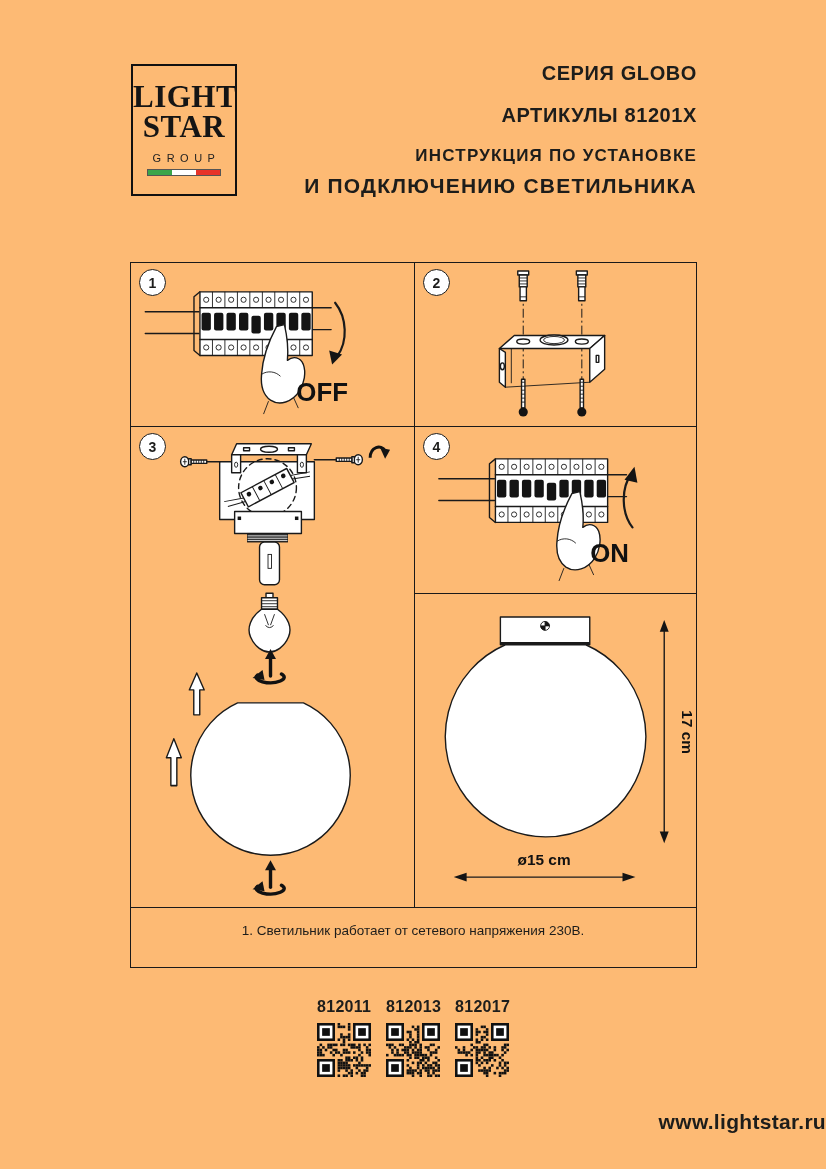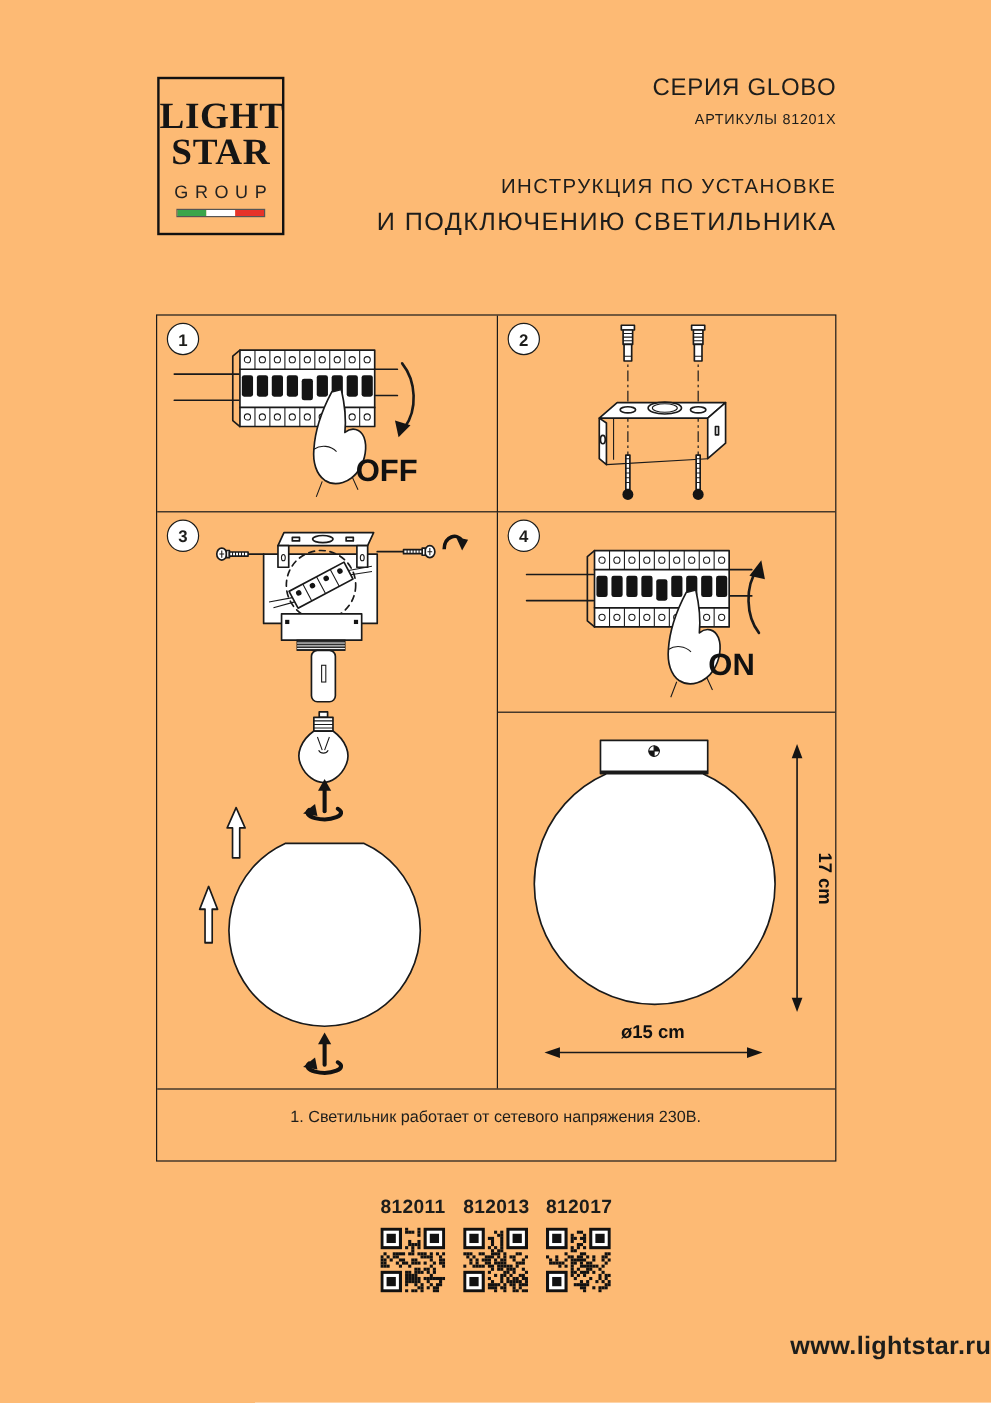--- a/index.html
+++ b/index.html
@@ -4,26 +4,26 @@
 <style>
   html,body{margin:0;padding:0;background:#fff;}
   .page{position:relative;width:826px;height:1169px;background:#fdba74;overflow:hidden;
         font-family:"Liberation Sans",sans-serif;color:#1d1d1b;}
   
   .logo{position:absolute;left:131px;top:64px;width:106px;height:132px;
         border:2px solid #111;box-sizing:border-box;text-align:center;}
   .logo-word{font-family:"Liberation Serif",serif;font-weight:bold;font-size:31px;
              line-height:30px;letter-spacing:.5px;color:#151515;}
   .logo-word.first{margin-top:16px;}
-  .logo-group{font-size:15px;letter-spacing:5.5px;margin-top:10px;margin-left:5px;color:#222;}
+  .logo-group{font-size:11px;letter-spacing:5.5px;margin-top:10px;margin-left:5px;color:#222;}
   .flag{width:74px;height:7px;margin:5px auto 0;border:1px solid #555;box-sizing:border-box;display:flex;}
   .flag span{flex:1;}
-  .hdr-line{position:absolute;right:129px;text-align:right;font-weight:normal;white-space:nowrap;}
+  .hdr-line{position:absolute;right:129px;text-align:right;font-weight:bold;white-space:nowrap;}
   .hdr-series{top:62px;font-size:20px;letter-spacing:.6px;}
-  .hdr-articles{top:92px;font-size:12px;letter-spacing:.6px;}
+  .hdr-articles{top:104px;font-size:20px;letter-spacing:.6px;}
   .hdr-title1{top:146px;font-size:17px;letter-spacing:1.2px;}
   .hdr-title2{top:174px;font-size:21px;letter-spacing:1.2px;}
   
   .grid{position:absolute;left:130px;top:262px;width:567px;height:706px;
         border:1.6px solid #1a1a1a;box-sizing:border-box;}
   .cell{position:absolute;box-sizing:border-box;}
   .c1{left:0;top:0;width:284px;height:164px;border-right:1.4px solid #1a1a1a;border-bottom:1.4px solid #1a1a1a;}
   .c2{left:284px;top:0;right:0;height:164px;border-bottom:1.4px solid #1a1a1a;}
   .c3{left:0;top:164px;width:284px;height:480px;border-right:1.4px solid #1a1a1a;}
   .c4{left:284px;top:164px;right:0;height:167px;border-bottom:1.4px solid #1a1a1a;}

